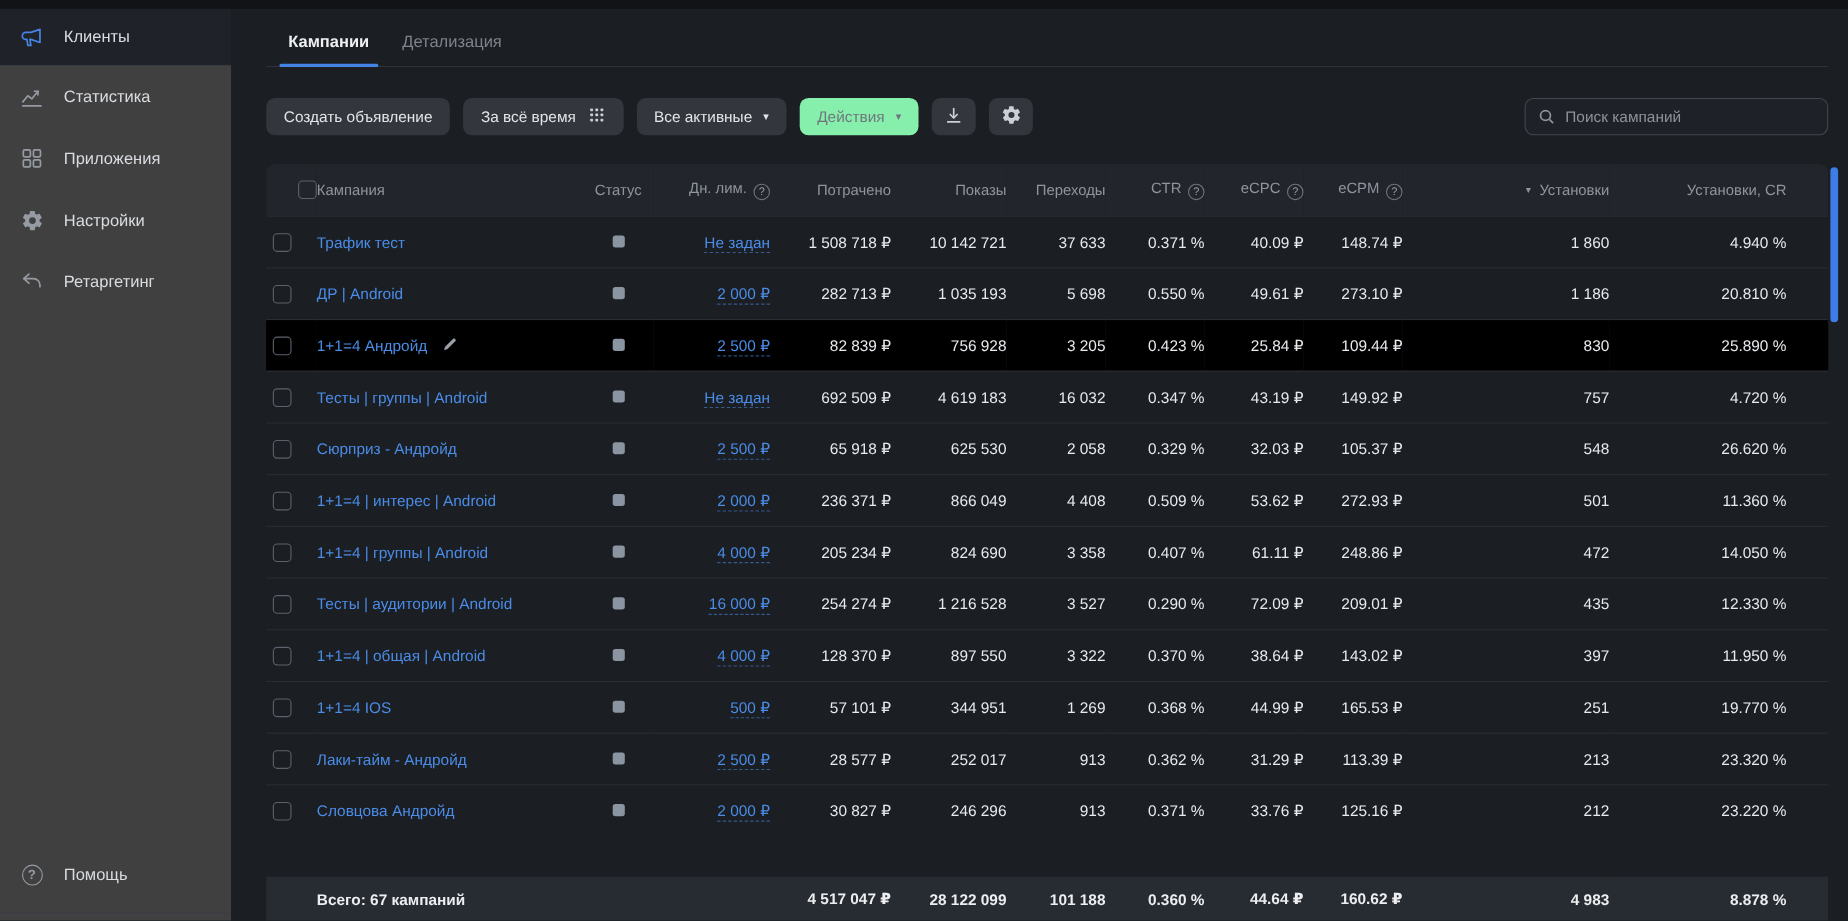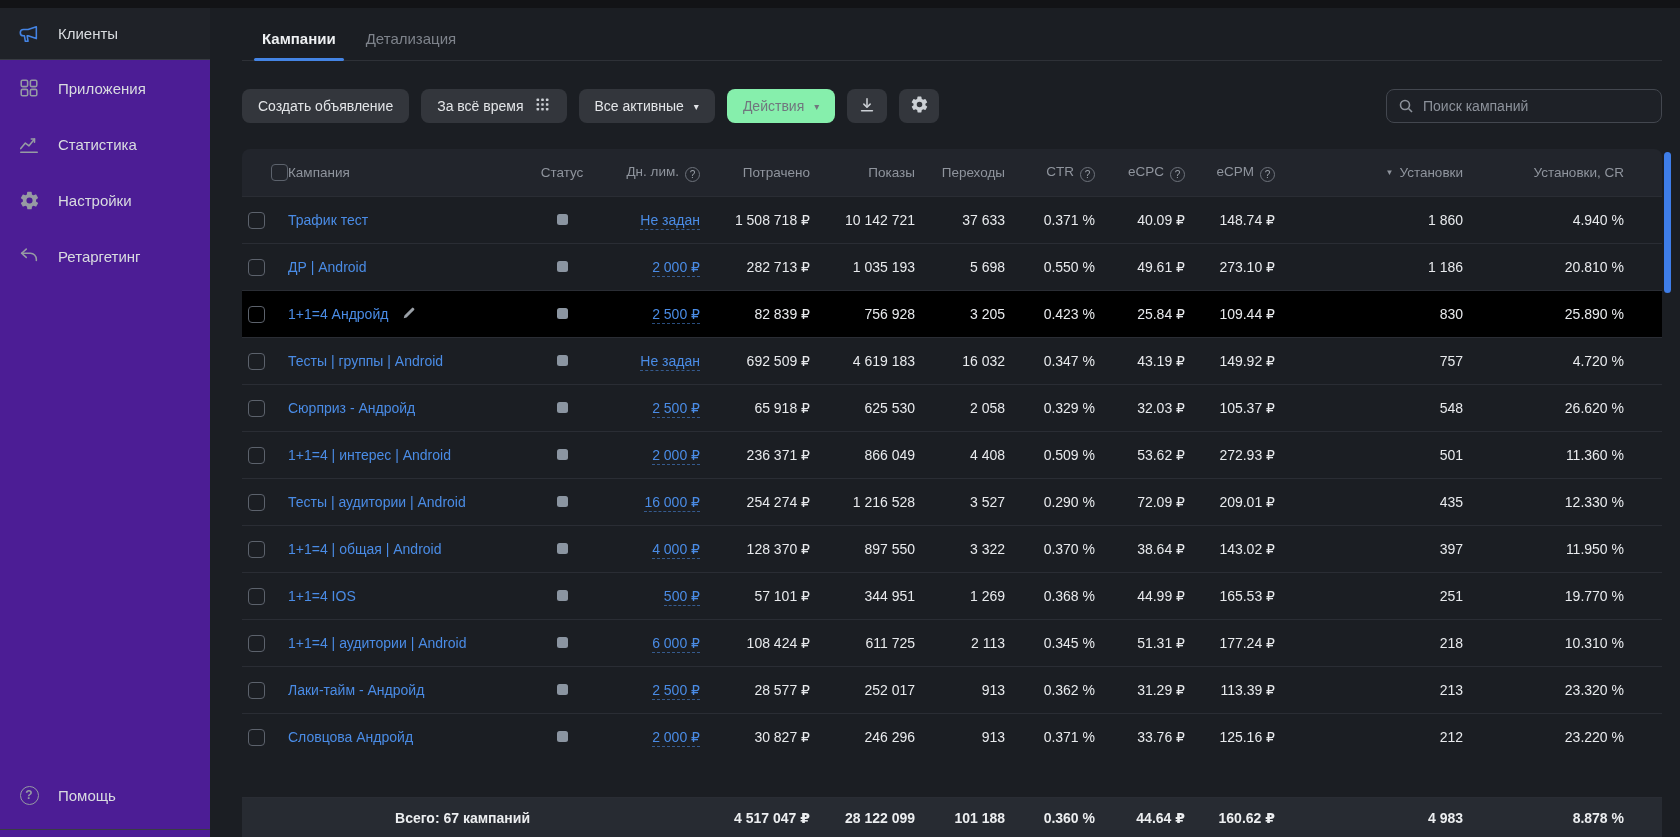--- a/index.html
+++ b/index.html
@@ -4,21 +4,21 @@
 <style>
   :root{
     --accent:#4484e4; --link:#4a8ce6; --scrollbar:#3e7de8; --status:#8b95a1;
   }
   *{box-sizing:border-box;margin:0;padding:0;font-family:"Liberation Sans","DejaVu Sans",sans-serif;}
   html,body{width:1680px;height:837px;overflow:hidden;background:#1b1e23;position:relative;}
 
   .top-strip{position:absolute;top:0;left:0;width:1680px;height:8px;background:#121316;z-index:60;}
 
   
-  .sidebar{position:absolute;top:8px;left:0;bottom:0;width:210px;background:#4c1d95;z-index:40;}
+  .sidebar{position:absolute;top:8px;left:0;bottom:0;width:210px;background:#404040;z-index:40;}
   .sidebar::after{content:"";position:absolute;left:0;right:0;bottom:7px;border-top:1px solid #3a3d43;}
   .side-item{height:56px;display:flex;align-items:center;padding:0 16px;gap:16px;
     font-size:15px;color:#d9dce0;cursor:pointer;}
   .side-item .icon{width:26px;display:flex;justify-content:center;align-items:center;color:#969ba3;}
   .side-item.active{height:52px;background:#1f2228;border-bottom:1px solid #383c42;}
   .side-item.active .icon{color:var(--accent);}
   .help-item{position:absolute;left:0;right:0;bottom:14px;}
   .qcircle{display:inline-flex;width:19px;height:19px;border:1.6px solid #969ba3;border-radius:50%;
     align-items:center;justify-content:center;font-size:12px;color:#969ba3;font-weight:700;}
 
@@ -78,60 +78,60 @@
   .limit-link{color:var(--link);text-decoration:none;border-bottom:1px dashed rgba(74,140,230,.55);
     padding-bottom:1px;cursor:pointer;}
   .q{display:inline-flex;width:15px;height:15px;border:1px solid #6d727b;border-radius:50%;
     align-items:center;justify-content:center;font-size:10px;margin-left:6px;color:#9aa0a8;
     vertical-align:-2px;cursor:pointer;}
   .sort{font-size:8px;margin-right:6px;color:#8f949d;vertical-align:2px;}
 
   
   .totals-bar{position:absolute;left:32px;right:18px;bottom:0;height:40px;background:#272b32;z-index:30;}
   .totals-bar td{height:40px;font-size:14px;color:#eceef0;font-weight:700;white-space:nowrap;}
-  .total-label{padding-left:46px;text-align:right;}
+  .total-label{padding-left:46px;text-align:left;}
 
   .scroll-thumb{position:absolute;right:9px;top:152px;width:7px;height:141px;border-radius:4px;
     background:var(--scrollbar);z-index:70;cursor:grab;}
 </style>
 </head>
 <body>
 
 <div class="top-strip"></div>
 
 <aside class="sidebar">
   <nav>
       <div class="side-item active">
         <span class="icon">
           <svg width="22" height="22" viewBox="0 0 24 24" fill="none" stroke="currentColor" stroke-width="1.7" stroke-linejoin="round" stroke-linecap="round">
             <path d="M20 4l-9 3H6a3 3 0 0 0 0 7h1l1 6h3l-1-6h1l9 3z"></path>
           </svg>
         </span>
         <span>Клиенты</span>
+      </div>
+      <div class="side-item">
+        <span class="icon">
+          <svg width="22" height="22" viewBox="0 0 24 24" fill="none" stroke="currentColor" stroke-width="1.7" stroke-linecap="round" stroke-linejoin="round">
+            <path d="M3 17l5-6 4 3 6-7.5"></path>
+            <path d="M14.5 6.5H18V10"></path>
+            <path d="M3 21h18"></path>
+          </svg>
+        </span>
+        <span>Статистика</span>
       </div>
       <div class="side-item">
         <span class="icon">
           <svg width="22" height="22" viewBox="0 0 24 24" fill="none" stroke="currentColor" stroke-width="1.7">
             <rect x="3.5" y="3.5" width="7" height="7" rx="1.5"></rect>
             <rect x="13.5" y="3.5" width="7" height="7" rx="1.5"></rect>
             <rect x="3.5" y="13.5" width="7" height="7" rx="1.5"></rect>
             <rect x="13.5" y="13.5" width="7" height="7" rx="1.5"></rect>
           </svg>
         </span>
         <span>Приложения</span>
-      </div>
-      <div class="side-item">
-        <span class="icon">
-          <svg width="22" height="22" viewBox="0 0 24 24" fill="none" stroke="currentColor" stroke-width="1.7" stroke-linecap="round" stroke-linejoin="round">
-            <path d="M3 17l5-6 4 3 6-7.5"></path>
-            <path d="M14.5 6.5H18V10"></path>
-            <path d="M3 21h18"></path>
-          </svg>
-        </span>
-        <span>Статистика</span>
       </div>
       <div class="side-item">
         <span class="icon">
           <svg width="21" height="21" viewBox="0 0 24 24" fill="currentColor">
             <path d="M19.4 13c.04-.32.1-.65.1-1s-.05-.68-.1-1l2.1-1.65a.5.5 0 0 0 .12-.64l-2-3.46a.5.5 0 0 0-.6-.22l-2.5 1a7.3 7.3 0 0 0-1.7-1l-.4-2.65A.5.5 0 0 0 13.9 2h-4a.5.5 0 0 0-.5.42L9 5.07c-.6.25-1.2.58-1.7 1l-2.5-1a.5.5 0 0 0-.6.22l-2 3.46a.5.5 0 0 0 .1.64L4.5 11c-.06.32-.1.65-.1 1s.04.68.1 1l-2.1 1.65a.5.5 0 0 0-.12.64l2 3.46c.14.24.4.33.6.22l2.5-1c.5.42 1.1.75 1.7 1l.4 2.65c.04.24.25.42.5.42h4c.25 0 .46-.18.5-.42l.4-2.65c.6-.25 1.16-.58 1.7-1l2.5 1c.23.1.5 0 .6-.22l2-3.46a.5.5 0 0 0-.12-.64L19.4 13zm-7.4 2.5a3.5 3.5 0 1 1 0-7 3.5 3.5 0 0 1 0 7z"></path>
           </svg>
         </span>
         <span>Настройки</span>
       </div>
       <div class="side-item">
@@ -363,20 +363,37 @@
     <td class="num">4 408</td>
     <td class="num">0.509 %</td>
     <td class="num">53.62 ₽</td>
     <td class="num">272.93 ₽</td>
     <td class="num">501</td>
     <td class="num cr-cell">11.360 %</td>
   </tr>
           <tr>
     <td class="cb-cell"><span class="checkbox"></span></td>
     <td class="name-cell">
+      <a class="camp-link">1+1=4 | группы | Android</a>
+      
+    </td>
+    <td class="status-cell"><span class="status-sq"></span></td>
+    <td class="num"><a class="limit-link">4 000 ₽</a></td>
+    <td class="num">205 234 ₽</td>
+    <td class="num">824 690</td>
+    <td class="num">3 358</td>
+    <td class="num">0.407 %</td>
+    <td class="num">61.11 ₽</td>
+    <td class="num">248.86 ₽</td>
+    <td class="num">472</td>
+    <td class="num cr-cell">14.050 %</td>
+  </tr>
+          <tr>
+    <td class="cb-cell"><span class="checkbox"></span></td>
+    <td class="name-cell">
       <a class="camp-link">Тесты | аудитории | Android</a>
       
     </td>
     <td class="status-cell"><span class="status-sq"></span></td>
     <td class="num"><a class="limit-link">16 000 ₽</a></td>
     <td class="num">254 274 ₽</td>
     <td class="num">1 216 528</td>
     <td class="num">3 527</td>
     <td class="num">0.290 %</td>
     <td class="num">72.09 ₽</td>
@@ -410,37 +427,20 @@
     <td class="status-cell"><span class="status-sq"></span></td>
     <td class="num"><a class="limit-link">500 ₽</a></td>
     <td class="num">57 101 ₽</td>
     <td class="num">344 951</td>
     <td class="num">1 269</td>
     <td class="num">0.368 %</td>
     <td class="num">44.99 ₽</td>
     <td class="num">165.53 ₽</td>
     <td class="num">251</td>
     <td class="num cr-cell">19.770 %</td>
-  </tr>
-          <tr>
-    <td class="cb-cell"><span class="checkbox"></span></td>
-    <td class="name-cell">
-      <a class="camp-link">1+1=4 | аудитории | Android</a>
-      
-    </td>
-    <td class="status-cell"><span class="status-sq"></span></td>
-    <td class="num"><a class="limit-link">6 000 ₽</a></td>
-    <td class="num">108 424 ₽</td>
-    <td class="num">611 725</td>
-    <td class="num">2 113</td>
-    <td class="num">0.345 %</td>
-    <td class="num">51.31 ₽</td>
-    <td class="num">177.24 ₽</td>
-    <td class="num">218</td>
-    <td class="num cr-cell">10.310 %</td>
   </tr>
           <tr>
     <td class="cb-cell"><span class="checkbox"></span></td>
     <td class="name-cell">
       <a class="camp-link">Лаки-тайм - Андройд</a>
       
     </td>
     <td class="status-cell"><span class="status-sq"></span></td>
     <td class="num"><a class="limit-link">2 500 ₽</a></td>
     <td class="num">28 577 ₽</td>

